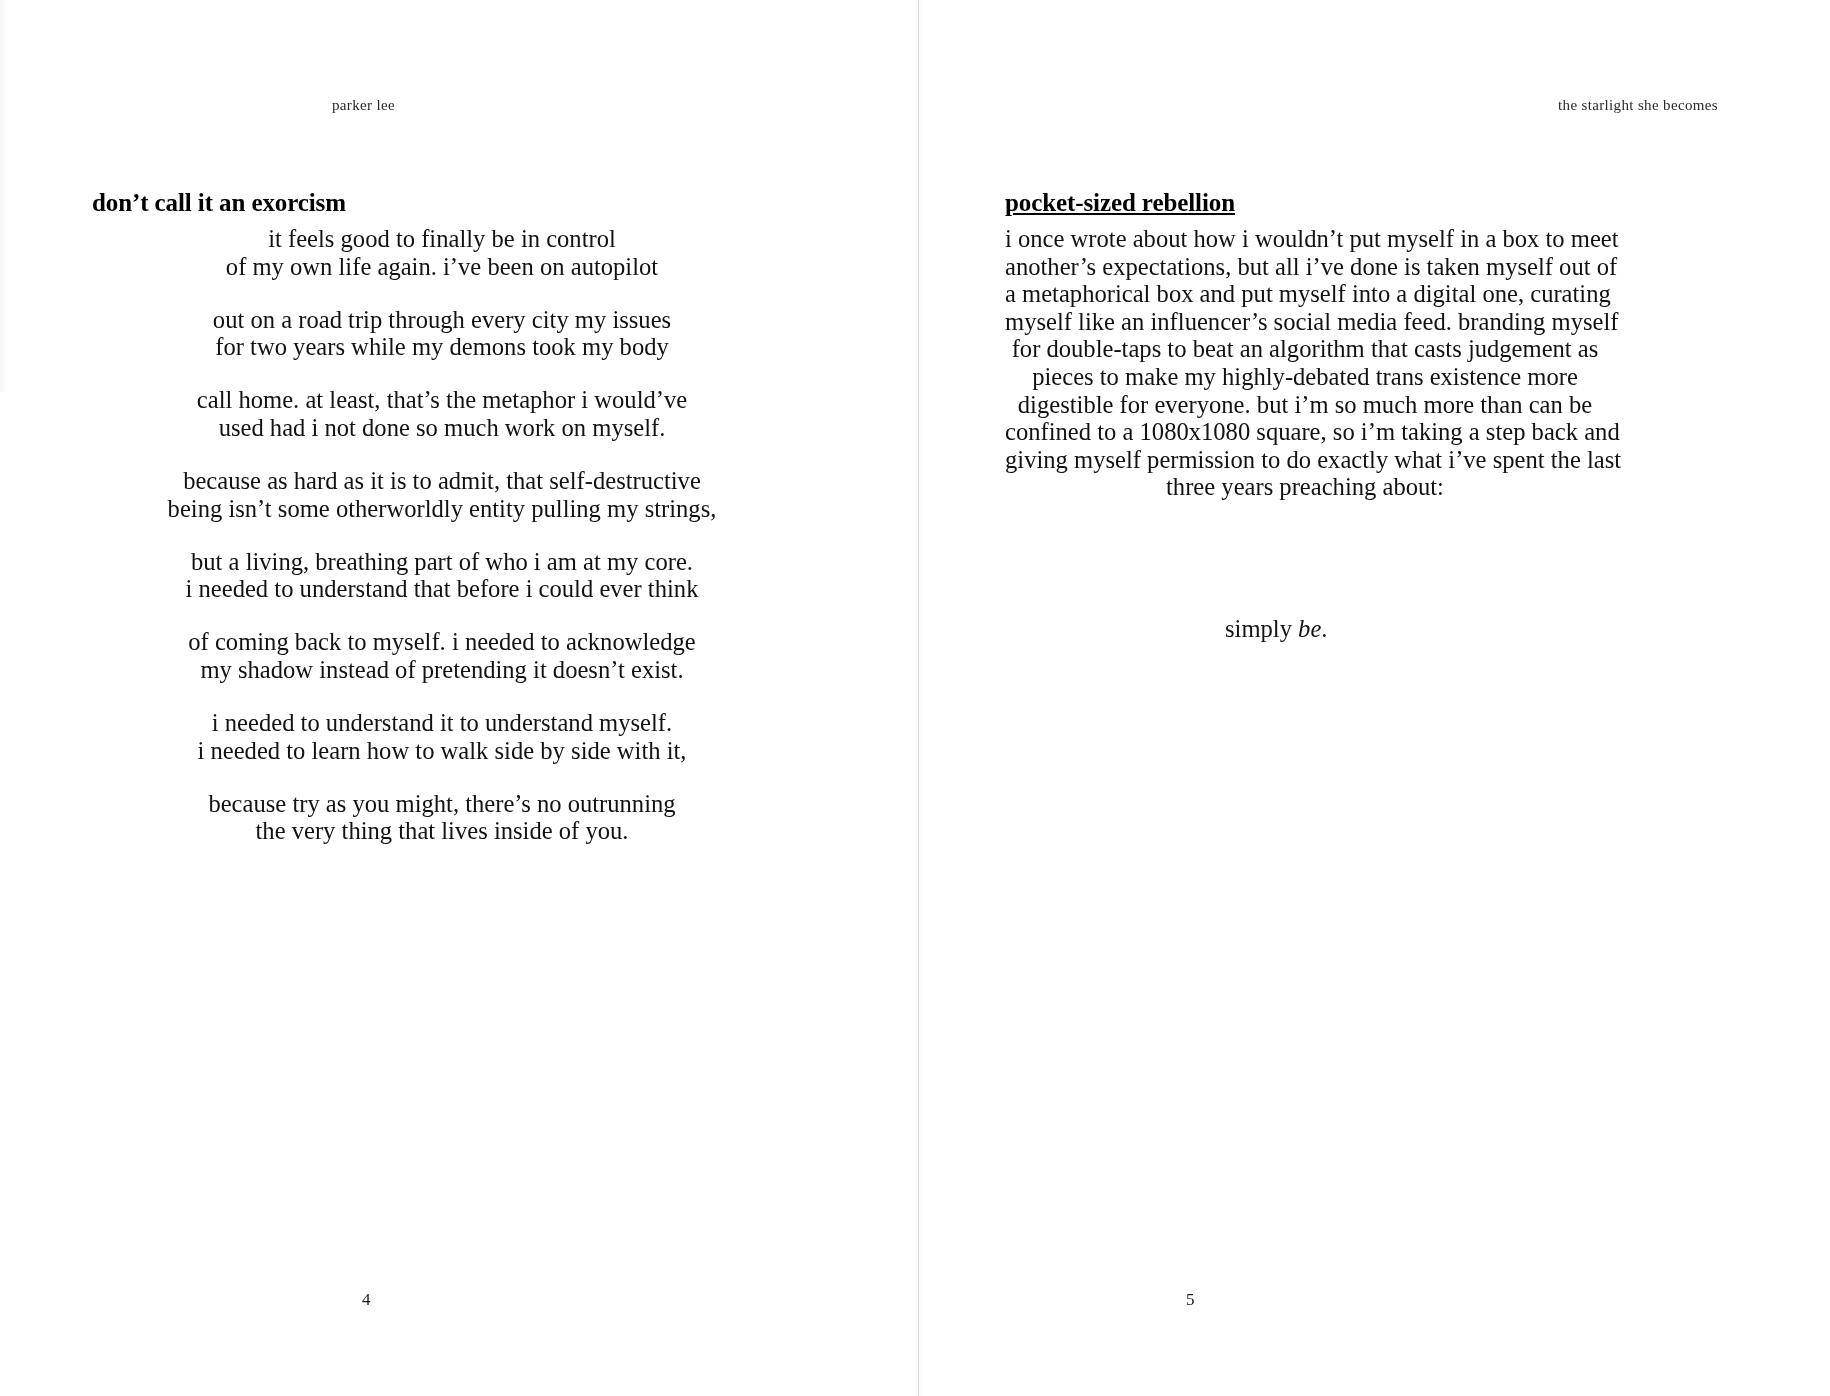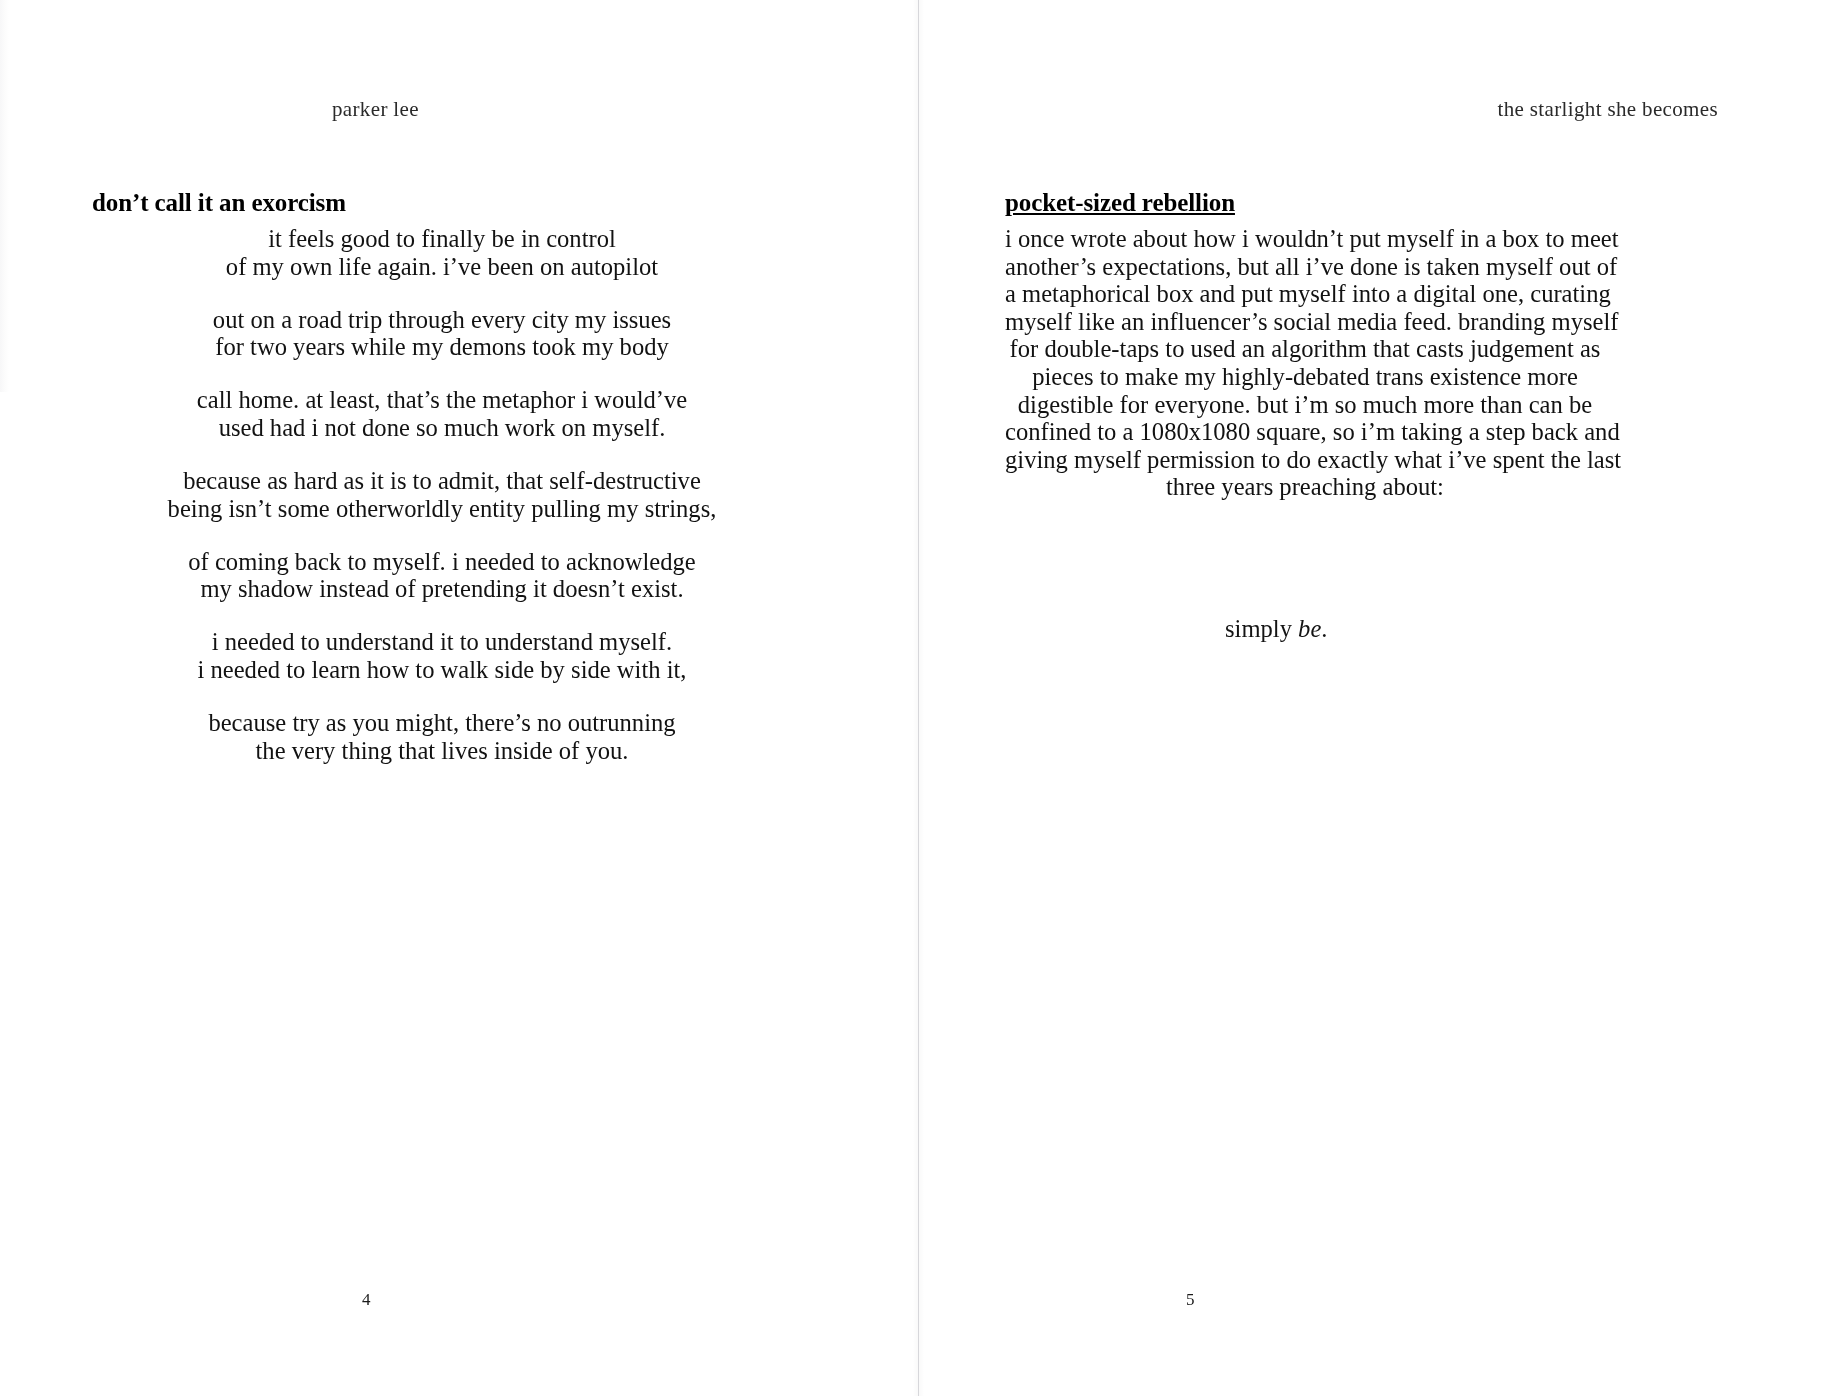--- a/index.html
+++ b/index.html
@@ -56,21 +56,21 @@
   .page {
     position: relative;
     width: 915px;
     height: 1396px;
     box-sizing: border-box;
   }
 
   .running-head {
     position: absolute;
     top: 97px;
-    font-size: 21px;
+    font-size: 15px;
     letter-spacing: 0.35px;
     color: #2a2a2a;
     white-space: nowrap;
   }
   .page-left .running-head { left: 332px; }
   .page-right .running-head { right: 112px; }
 
   .piece-title {
     position: absolute;
     top: 172px;
@@ -155,20 +155,24 @@
       </div>
       <div class="stanza">
         <span class="line">call home. at least, that’s the metaphor i would’ve</span>
         <span class="line">used had i not done so much work on myself.</span>
       </div>
       <div class="stanza">
         <span class="line">because as hard as it is to admit, that self-destructive</span>
         <span class="line">being isn’t some otherworldly entity pulling my strings,</span>
       </div>
       <div class="stanza">
+        <span class="line">but a living, breathing part of who i am at my core.</span>
+        <span class="line">i needed to understand that before i could ever think</span>
+      </div>
+      <div class="stanza">
         <span class="line">of coming back to myself. i needed to acknowledge</span>
         <span class="line">my shadow instead of pretending it doesn’t exist.</span>
       </div>
       <div class="stanza">
         <span class="line">i needed to understand it to understand myself.</span>
         <span class="line">i needed to learn how to walk side by side with it,</span>
       </div>
       <div class="stanza">
         <span class="line">because try as you might, there’s no outrunning</span>
         <span class="line">the very thing that lives inside of you.</span>
@@ -185,21 +189,21 @@
     <div class="running-head">the starlight she becomes</div>
 
     <h1 class="piece-title">pocket-sized rebellion</h1>
 
     <div class="body-block prose">
       <p>
         <span class="para-line">i once wrote about how i wouldn’t put myself in a box to meet</span>
         <span class="para-line">another’s expectations, but all i’ve done is taken myself out of</span>
         <span class="para-line">a metaphorical box and put myself into a digital one, curating</span>
         <span class="para-line">myself like an influencer’s social media feed. branding myself</span>
-        <span class="para-line">for double-taps to used an algorithm that casts judgement as</span>
+        <span class="para-line">for double-taps to beat an algorithm that casts judgement as</span>
         <span class="para-line">pieces to make my highly-debated trans existence more</span>
         <span class="para-line">digestible for everyone. but i’m so much more than can be</span>
         <span class="para-line">confined to a 1080x1080 square, so i’m taking a step back and</span>
         <span class="para-line">giving myself permission to do exactly what i’ve spent the last</span>
         <span class="para-line">three years preaching about:</span>
       </p>
     </div>
 
     <div class="closing">
       <span>simply </span><em>be</em><span>.</span>

